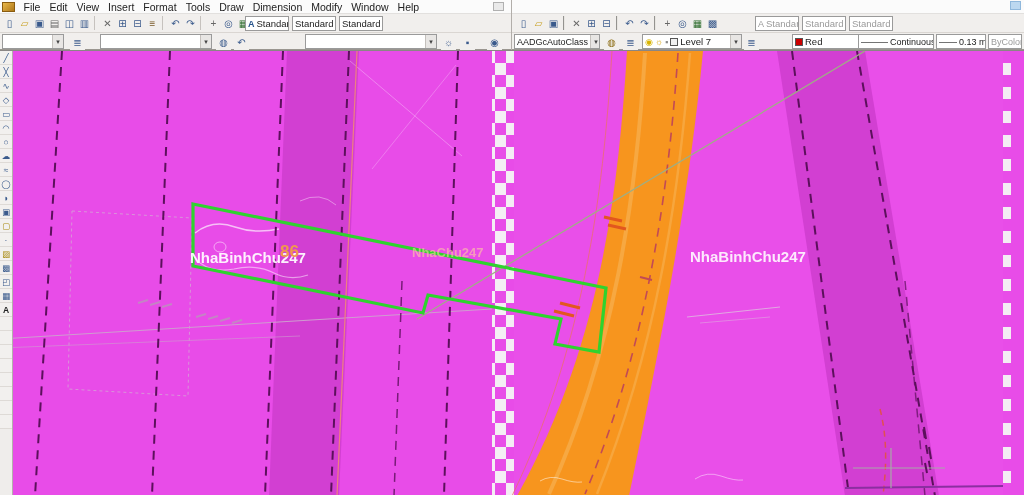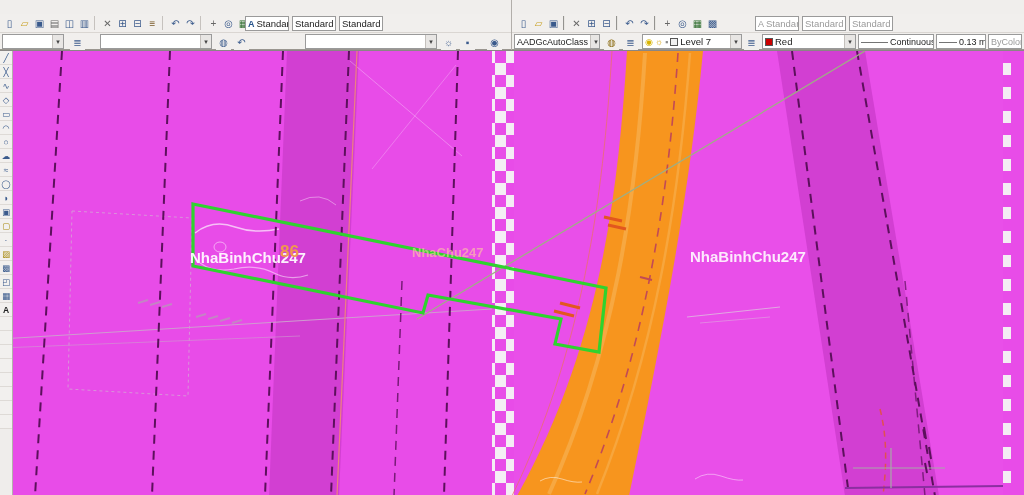--- a/index.html
+++ b/index.html
@@ -26,20 +26,36 @@
 .drawtb{position:absolute;left:0;top:0;width:13px;height:445px;background:#efedeb;border-right:1px solid #b4b0ac;display:flex;flex-direction:column;z-index:2}
 .db{width:12px;height:14px;font-size:8.5px;color:#3a5a8c;display:flex;align-items:center;justify-content:center;border-bottom:1px solid #dedad6;background:#f2f0ee;flex:none}
 .db.y{color:#a88a10}
 svg text{font-family:"Liberation Sans","DejaVu Sans",sans-serif;font-weight:bold}
 </style>
 </head>
 <body>
 
 <div id="app">
 
+  <div class="menubar">
+    <div class="appicon"></div>
+    <span class="mi">File</span>
+    <span class="mi">Edit</span>
+    <span class="mi">View</span>
+    <span class="mi">Insert</span>
+    <span class="mi">Format</span>
+    <span class="mi">Tools</span>
+    <span class="mi">Draw</span>
+    <span class="mi">Dimension</span>
+    <span class="mi">Modify</span>
+    <span class="mi">Window</span>
+    <span class="mi">Help</span>
+    <div class="childctl"></div>
+    <div class="appicon2"></div>
+  </div>
 
   <div class="row1">
     <div class="grp" style="left:2px">
       <div class="ti">
           <span>▯</span>
         </div>
       <div class="ti" style="color:#c8a020">
           <span>▱</span>
         </div>
       <div class="ti">
@@ -198,21 +214,21 @@
       <span class="mini" style="color:#d8b400">◉</span>
       <span class="mini" style="color:#d8a000">☼</span>
       <span class="mini" style="color:#888">▪</span>
       <span class="swatch" style="background:#f0f0f0"></span>
       <span>Level 7</span>
       <span class="arw">▾</span>
     </div>
     <div class="ti" style="position:absolute;left:744px;top:1px">
         <span>≣</span>
       </div>
-    <div class="combo" style="left:762px;top:1px;width:94px">
+    <div class="combo" style="left:792px;top:1px;width:94px">
       <span class="swatch" style="background:#CC0000"></span>
       <span>Red</span>
       <span class="arw">▾</span>
     </div>
     <div class="combo" style="left:858px;top:1px;width:76px;font-size:9px">
       <span>———</span>
       <span>Continuous</span>
 
     </div>
     <div class="combo" style="left:936px;top:1px;width:50px;font-size:9px">

